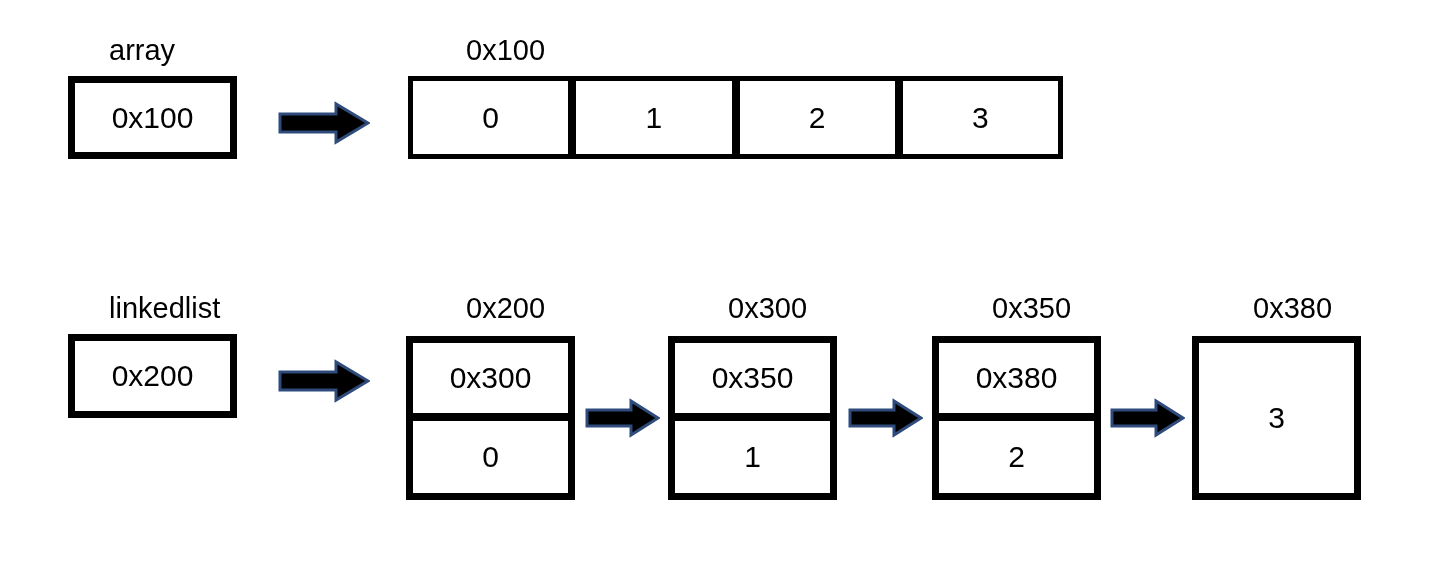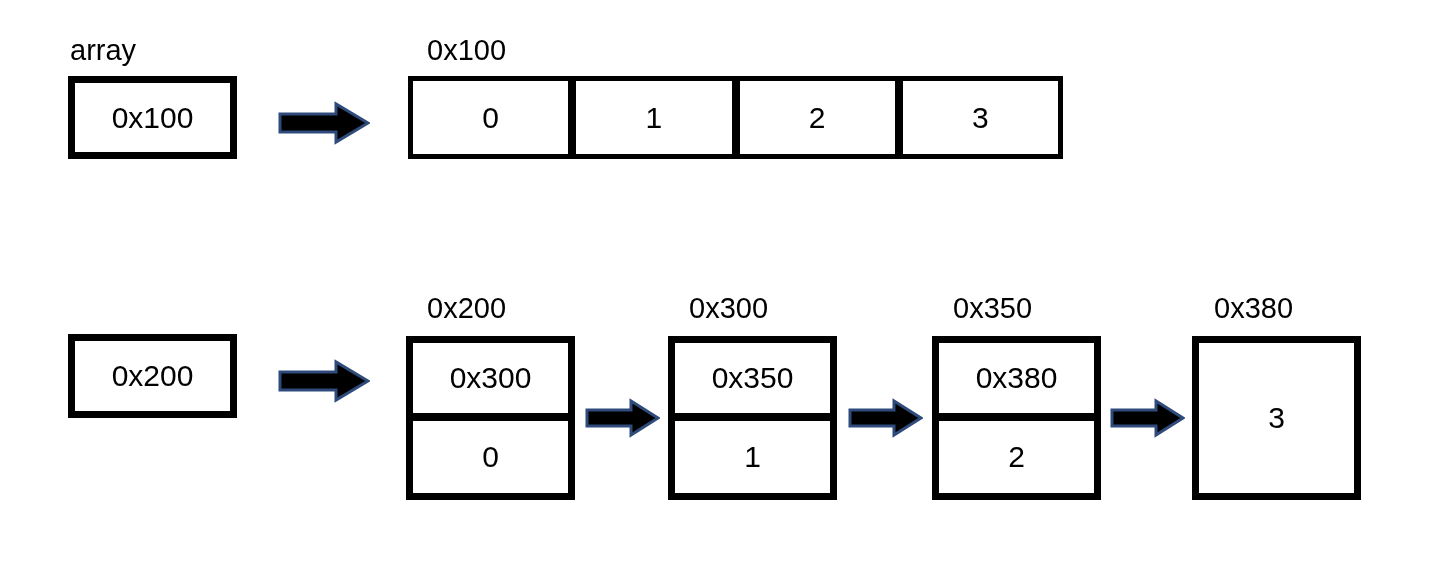--- a/index.html
+++ b/index.html
@@ -23,20 +23,21 @@
 
   
   .caption {
     position: absolute;
     font-size: 29px;
     line-height: 34px;
     font-weight: 400;
     color: #000000;
     white-space: nowrap;
     letter-spacing: 0px;
+    margin-left: 39px;
   }
 
   
   .ptr-box {
     position: absolute;
     box-sizing: border-box;
     border: 7px solid #000000;
     background: #ffffff;
     display: flex;
     align-items: center;
@@ -131,20 +132,21 @@
       <span class="val">1</span>
     </div>
     <div class="array-cell" style="width:157px;">
       <span class="val">2</span>
     </div>
     <div class="array-cell" style="width:157px;">
       <span class="val">3</span>
     </div>
   </div>
 
+  <div class="caption" style="left:70px; top:291px;">linkedlist</div>
 
   <div class="ptr-box" style="left:68px; top:334px; width:169px; height:84px;">
     <span class="val">0x200</span>
   </div>
 
   <div class="arrow" style="left:278px; top:359px; width:92px; height:44px;">
     <svg viewBox="0 0 92 44" preserveAspectRatio="none" aria-hidden="true">
       <polygon points="2,13 58,13 58,3 90,22 58,41 58,31 2,31" fill="#000000" stroke="#2e4b7c" stroke-width="3" stroke-linejoin="miter"></polygon>
     </svg>
   </div>

